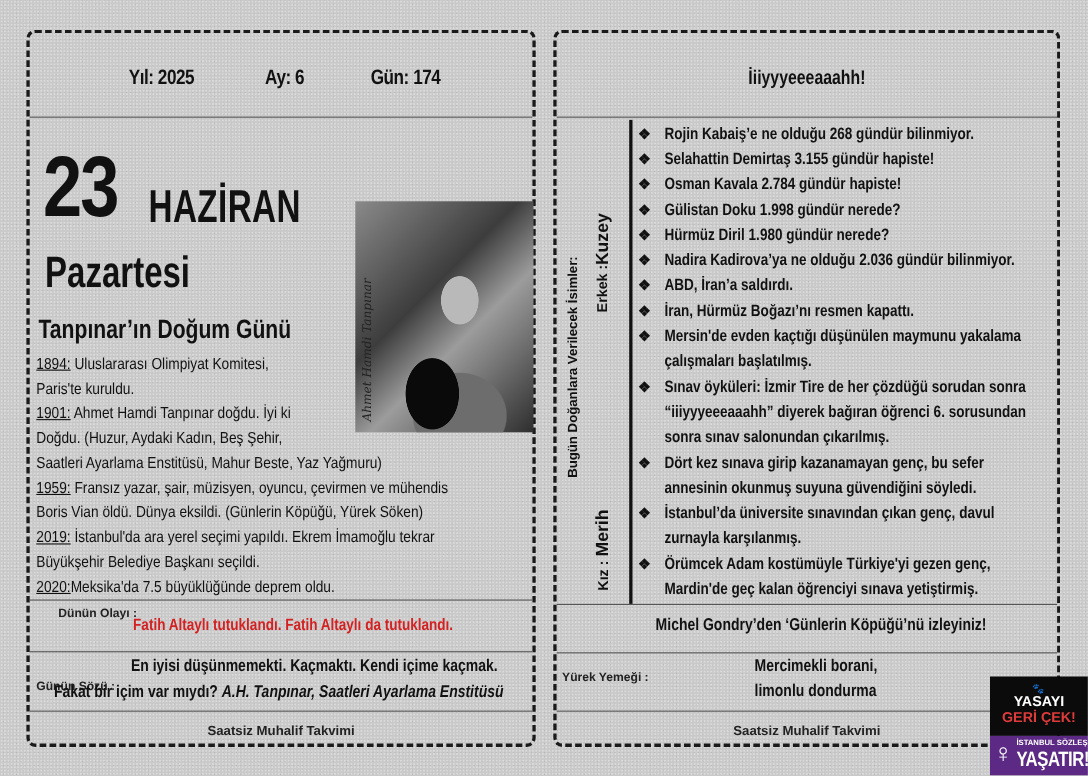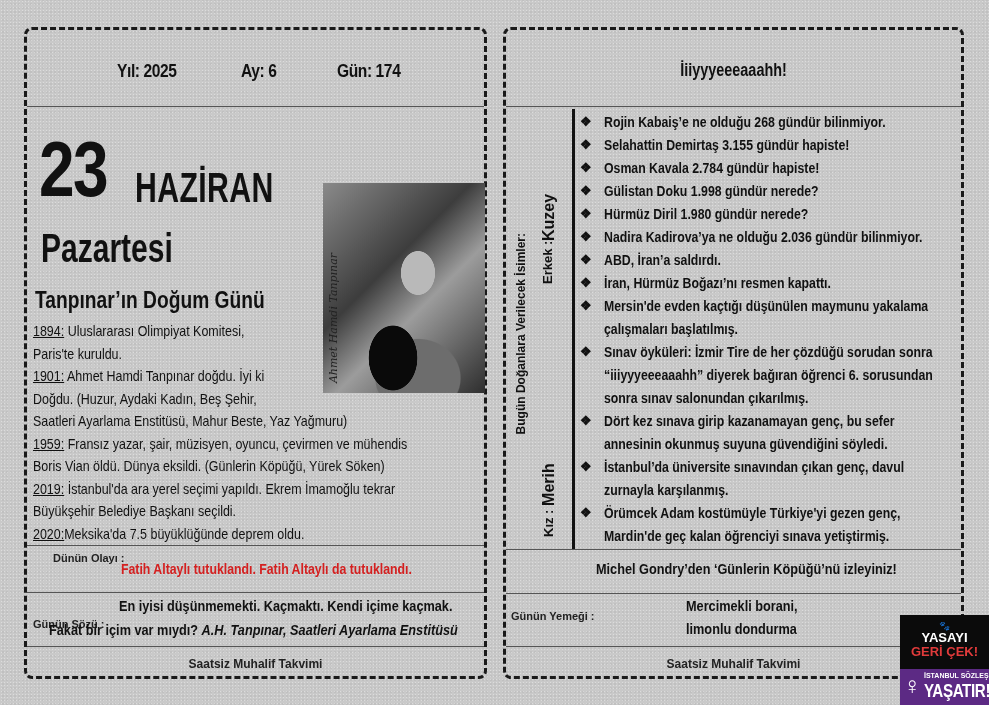--- a/index.html
+++ b/index.html
@@ -191,21 +191,21 @@
         <span class="bullet">❖</span>
         <span class="txt">Örümcek Adam kostümüyle Türkiye'yi gezen genç,</span>
         <span class="txt">Mardin'de geç kalan öğrenciyi sınava yetiştirmiş.</span>
       </div>
   </div>
 
   <div class="hline" style="top:519px;"></div>
   <div class="abs quote" style="left:90px; top:530px;">Michel Gondry’den ‘Günlerin Köpüğü’nü izleyiniz!</div>
 
   <div class="hline" style="top:563px;"></div>
-  <div class="abs label-small" style="left:5px; top:580px;">Günün Yemeği :</div>
+  <div class="abs label-small" style="left:5px; top:580px;">Yürek Yemeği :</div>
   <div class="abs quote" style="left:180px; top:567px;">Mercimekli borani,</div>
   <div class="abs quote" style="left:180px; top:590px;">limonlu dondurma</div>
 
   <div class="hline" style="top:616px;"></div>
   <div class="abs footer-text" style="left:0; right:0; top:627px; text-align:center;">Saatsiz Muhalif Takvimi</div>
 </div>
 
 <div class="badge">
   <div class="badge-top">
     <div style="font-size:9px; color:#ccc; line-height:10px;">🐾</div>

